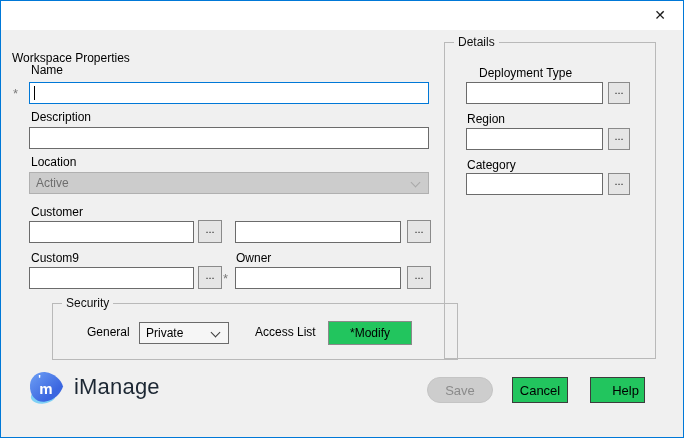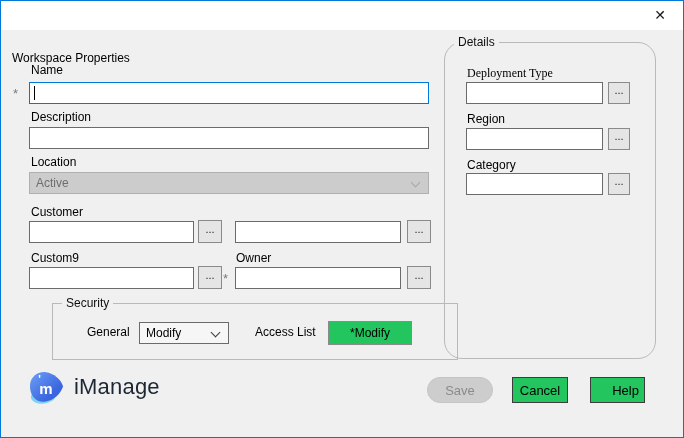--- a/index.html
+++ b/index.html
@@ -92,31 +92,31 @@
 
     <span class="required" style="left:222px; top:241px;">*</span>
     <span class="label" style="left:235px; top:221px;">Owner</span>
     <input class="textfield" style="left: 234px; top: 237px; width: 166px;" value="">
     <button class="browse" style="left:406px; top:236px;">...</button>
 
     <div class="groupbox" style="left:27px; top:273px; width:406px; height:57px;margin-left:24px;">
       <span class="legend">Security</span>
       <span class="label" style="left:34px; top:21px;">General</span>
       <div class="combo" style="left:86px; top:18px; width:90px;">
-        <span>Modify</span>
+        <span>Private</span>
         <span class="chevron"></span>
       </div>
       <span class="label" style="left:202px; top:21px;">Access List</span>
       <button class="btn mid" style="left:275px; top:17px; width:84px; height:24px;">*Modify</button>
     </div>
 
-    <div class="groupbox" style="left:443px; top:12px; width:212px; height:317px;border-radius:18px;">
+    <div class="groupbox" style="left:443px; top:12px; width:212px; height:317px;">
       <span class="legend">Details</span>
 
-      <span class="label" style="left:22px; top:23px;font-family:Liberation Serif, serif;">Deployment Type</span>
+      <span class="label" style="left:34px; top:23px;">Deployment Type</span>
       <input class="textfield" style="left: 21px; top: 39px; width: 137px;" value="">
       <button class="browse sm" style="left:163px; top:39px;">...</button>
 
       <span class="label" style="left:22px; top:69px;">Region</span>
       <input class="textfield" style="left: 21px; top: 85px; width: 137px;" value="">
       <button class="browse sm" style="left:163px; top:85px;">...</button>
 
       <span class="label" style="left:22px; top:115px;">Category</span>
       <input class="textfield" style="left: 21px; top: 130px; width: 137px;" value="">
       <button class="browse sm" style="left:163px; top:130px;">...</button>

